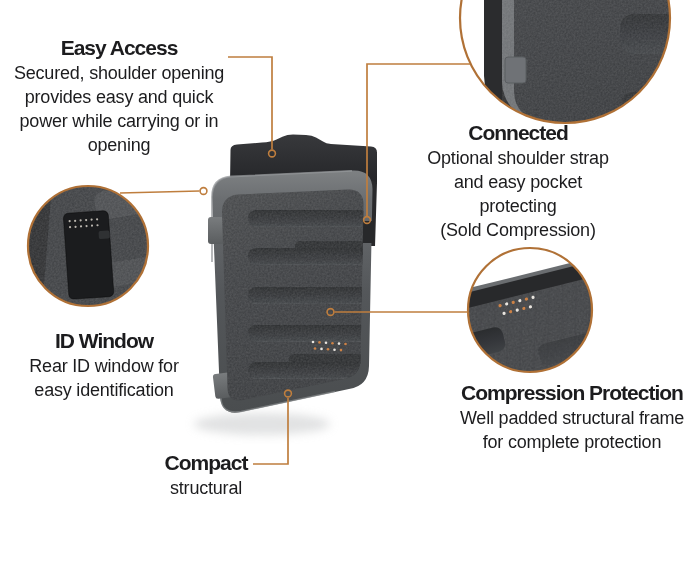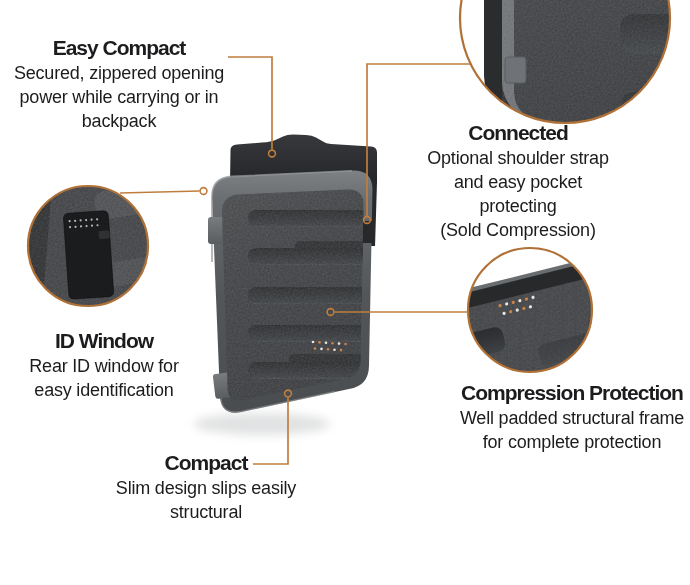--- a/index.html
+++ b/index.html
@@ -214,24 +214,25 @@
   <g stroke="#bf7e3e" stroke-width="1.6" fill="none">
     <circle cx="272" cy="153.5" r="3.4"></circle>
     <circle cx="367" cy="220" r="3.4"></circle>
     <circle cx="203.5" cy="191" r="3.4"></circle>
     <circle cx="330.5" cy="312" r="3.4"></circle>
     <circle cx="288" cy="393.5" r="3.4"></circle>
   </g>
 </svg>
 
   <div class="callout" style="left:4px;top:35px;width:230px;">
-    <div class="callout-title">Easy Compact</div>
-    <div class="callout-line">Secured, zippered opening</div>
+    <div class="callout-title">Easy Access</div>
+    <div class="callout-line">Secured, shoulder opening</div>
+    <div class="callout-line">provides easy and quick</div>
     <div class="callout-line">power while carrying or in</div>
-    <div class="callout-line">backpack</div>
+    <div class="callout-line">opening</div>
   </div>
 
   <div class="callout" style="left:398px;top:120px;width:240px;">
     <div class="callout-title">Connected</div>
     <div class="callout-line">Optional shoulder strap</div>
     <div class="callout-line">and easy pocket</div>
     <div class="callout-line">protecting</div>
     <div class="callout-line">(Sold Compression)</div>
   </div>
 
@@ -242,17 +243,16 @@
   </div>
 
   <div class="callout" style="left:442px;top:380px;width:260px;">
     <div class="callout-title">Compression Protection</div>
     <div class="callout-line">Well padded structural frame</div>
     <div class="callout-line">for complete protection</div>
   </div>
 
   <div class="callout" style="left:91px;top:450px;width:230px;">
     <div class="callout-title">Compact</div>
-    <div class="callout-line">Slim design slips easily</div>
     <div class="callout-line">structural</div>
   </div>
 
 </div>
 
 </body></html>

